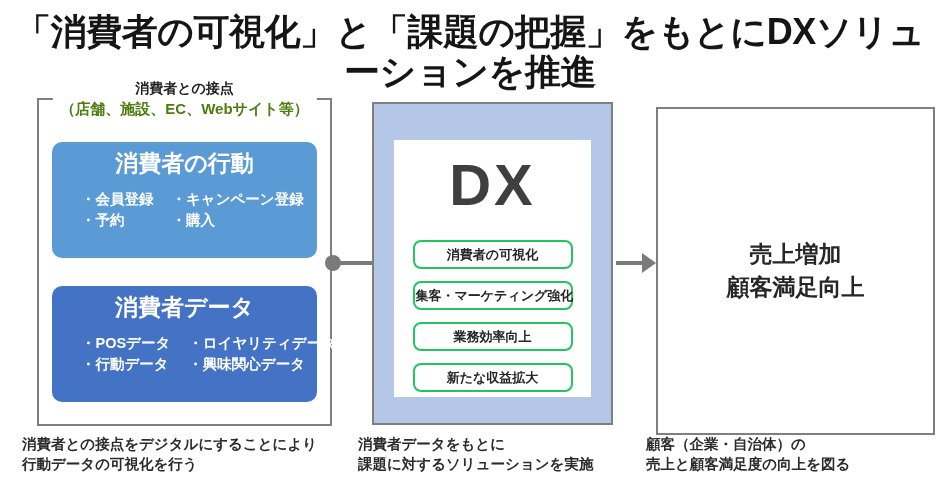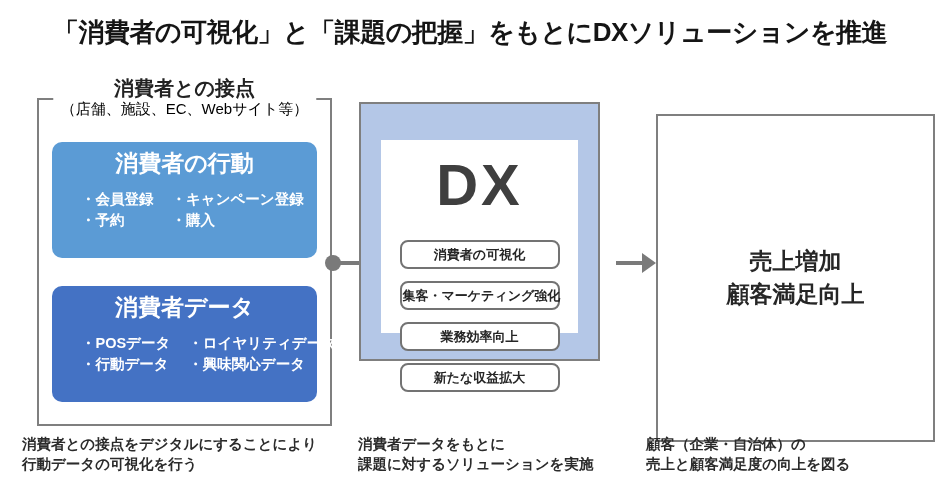--- a/index.html
+++ b/index.html
@@ -5,34 +5,34 @@
   html,body{margin:0;padding:0;}
   body{
     width:940px;height:496px;position:relative;overflow:hidden;
     background:#ffffff;
     font-family:"Liberation Sans","DejaVu Sans",sans-serif;
     --action-box:#5B9BD5;--data-box:#4472C4;--dx-panel:#B4C7E7;
     --frame-border:#7F7F7F;--connector:#7A7A7A;--text-dark:#262626;--dx-text:#3F3F3F;
   }
   .title{
     position:absolute;top:12px;left:0;width:940px;margin:0;
-    text-align:center;font-size:26px;font-weight:bold;color:#151515;
+    text-align:center;font-size:36px;font-weight:bold;color:#151515;
     letter-spacing:-0.5px;line-height:40px;
   }
   
   .left-panel{
     position:absolute;left:37px;top:98px;width:295px;height:328px;
     border:2px solid var(--frame-border);background:#fff;box-sizing:border-box;
   }
   .legend{
     position:absolute;top:-23px;left:50%;transform:translateX(-50%);
     background:#fff;padding:0 8px;text-align:center;white-space:nowrap;
   }
-  .legend-l1{font-size:20px;font-weight:bold;color:#222;line-height:22px;}
-  .legend-l2{font-size:15px;font-weight:normal;color:#000000;line-height:20px;}
+  .legend-l1{font-size:14px;font-weight:bold;color:#222;line-height:22px;}
+  .legend-l2{font-size:15px;font-weight:bold;color:#4d7c0f;line-height:20px;}
   .bluebox{
     position:absolute;left:13px;width:265px;height:116px;border-radius:10px;
     color:#fff;box-sizing:border-box;
   }
   .bluebox.action{top:42px;background:var(--action-box);}
   .bluebox.data{top:186px;background:var(--data-box);}
   .bb-title{text-align:center;font-size:23px;font-weight:bold;padding-top:8px;line-height:26px;}
   .bb-list{
     display:grid;grid-template-columns:auto auto;column-gap:18px;row-gap:1px;
     padding-left:29px;margin-top:13px;font-size:14.5px;font-weight:bold;line-height:20px;
@@ -41,47 +41,47 @@
   
   .connector .dot{
     position:absolute;left:325px;top:255px;width:16px;height:16px;border-radius:50%;
     background:var(--connector);
   }
   .connector .hline{
     position:absolute;left:333px;top:261px;width:42px;height:4px;background:var(--connector);
   }
   
   .dx-panel{
-    position:absolute;left:359px;top:102px;width:241px;height:259px;
+    position:absolute;left:372px;top:102px;width:241px;height:323px;
     background:var(--dx-panel);border:2px solid var(--frame-border);box-sizing:border-box;
   }
   .dx-inner{
     position:absolute;left:20px;right:20px;top:36px;bottom:26px;background:#fff;
     display:flex;flex-direction:column;align-items:center;
   }
   .dx-title{
     margin-top:16px;font-size:58px;font-weight:bold;color:var(--dx-text);
     letter-spacing:3px;line-height:1.0;
   }
   .pills{display:flex;flex-direction:column;gap:12px;margin-top:26px;align-items:center;}
   .pill{
-    width:160px;box-sizing:border-box;border:2px solid #737373;border-radius:8px;
+    width:160px;box-sizing:border-box;border:2px solid #22c55e;border-radius:8px;
     background:#fff;text-align:center;font-size:13px;font-weight:bold;color:var(--text-dark);
     padding:4px 1px;line-height:17px;white-space:nowrap;
   }
   
   .arrow .shaft{position:absolute;left:616px;top:261px;width:28px;height:4px;background:var(--connector);}
   .arrow .head{
     position:absolute;left:642px;top:253px;width:0;height:0;
     border-top:10px solid transparent;border-bottom:10px solid transparent;
     border-left:14px solid var(--connector);
   }
   
   .result-panel{
-    position:absolute;left:656px;top:114px;width:279px;height:328px;
+    position:absolute;left:656px;top:107px;width:279px;height:328px;
     border:2px solid var(--frame-border);background:#fff;box-sizing:border-box;
     display:flex;align-items:center;justify-content:center;
   }
   .result-text{
     text-align:center;font-size:23px;font-weight:bold;color:var(--text-dark);line-height:33px;
   }
   
   .caption{
     position:absolute;top:434px;text-align:left;font-size:14.5px;font-weight:bold;
     color:#2b2b2b;line-height:20px;white-space:nowrap;

